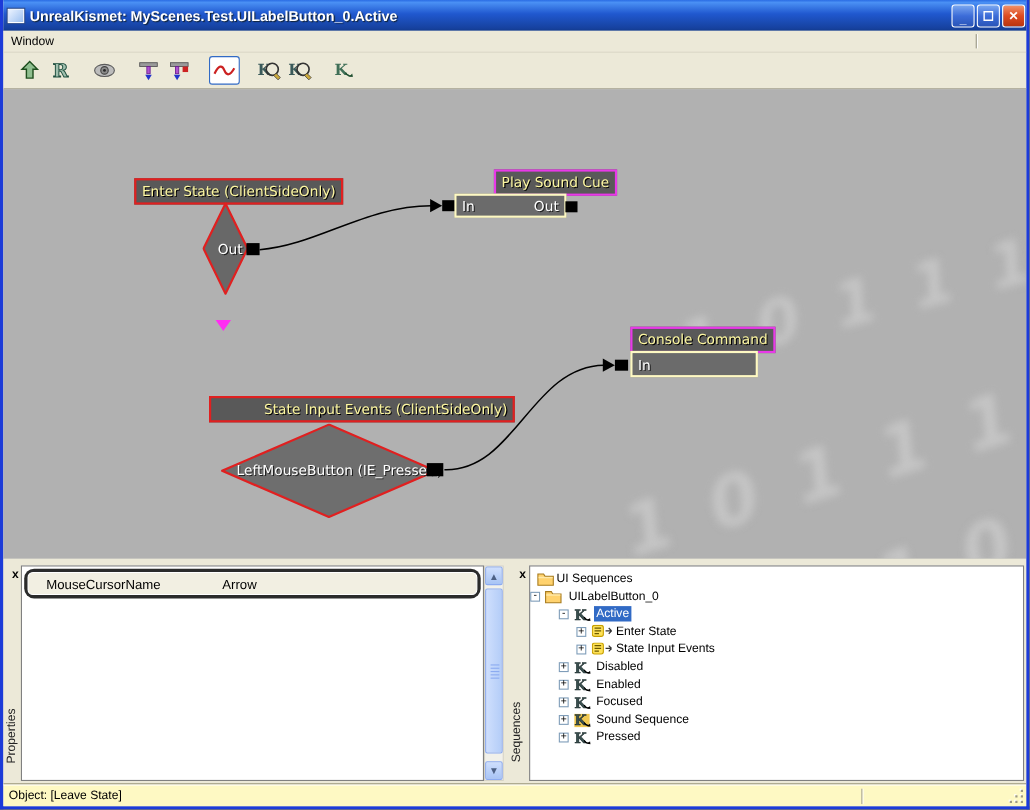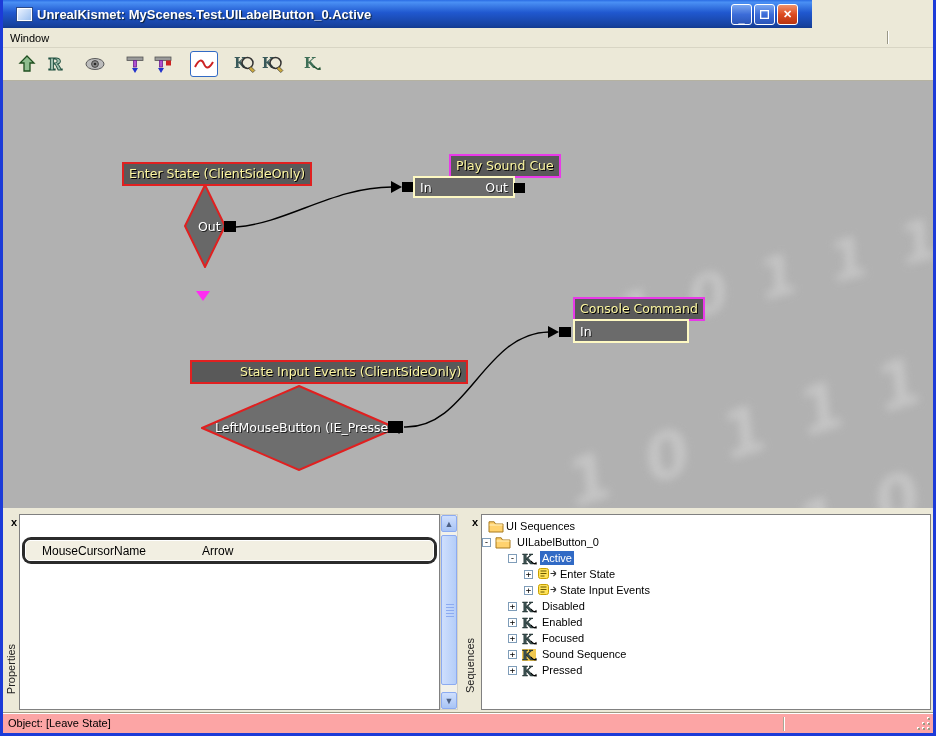--- a/index.html
+++ b/index.html
@@ -1,23 +1,23 @@
 <!DOCTYPE html>
 <html><head>
 <meta charset="utf-8">
 <style>
   html,body{margin:0;padding:0;background:#3a3a3a;}
   *{box-sizing:border-box;}
   #win{position:relative;width:936px;height:736px;font-family:"Liberation Sans",sans-serif;
        background:#ece9d8;overflow:hidden;
        border-left:3px solid #1c3bd8;border-right:3px solid #1c3bd8;border-bottom:3px solid #1c3bd8;}
   
-  .titlebar{position:absolute;left:-3px;top:0;width:812px;height:28px;
+  .titlebar{position:absolute;left:-3px;top:0;width:936px;height:28px;
     background:linear-gradient(180deg,#2a6ce4 0%,#4a90f4 8%,#2058cf 45%,#16419e 92%,#123a8e 100%);
-    display:flex;align-items:center;padding:0 14px;}
+    display:flex;align-items:center;padding:0 4px;}
   .appicon{width:15px;height:13px;margin:0 5px 0 3px;background:linear-gradient(135deg,#eaf2ff,#9cc0f0);
     border:1px solid #fff;box-shadow:0 0 0 1px #2a4a8a;}
   .titletext{color:#fff;font-weight:bold;font-size:13px;text-shadow:1px 1px 1px #123;white-space:nowrap;}
   .winbtns{margin-left:auto;display:flex;gap:2px;}
   .wbtn{width:21px;height:21px;border:1px solid #fff;border-radius:3px;color:#fff;
     font-size:11px;font-weight:bold;display:flex;align-items:center;justify-content:center;
     background:linear-gradient(180deg,#7aa7f0 0%,#3c6cd8 50%,#2a55b8 100%);}
   .wbtn.close{background:linear-gradient(180deg,#f0926a 0%,#dd4b20 50%,#b83410 100%);}
   .wbtn .ming{margin-top:8px;}
   
@@ -48,21 +48,21 @@
       font-family:"DejaVu Sans",sans-serif;font-size:12.5px;text-align:center;text-shadow:1px 1px 0 #333;}
   .tri-d{position:absolute;width:0;height:0;border-left:7px solid transparent;
       border-right:7px solid transparent;border-top:10px solid #ff2df2;}
   svg.shape,svg.wires{position:absolute;}
   
   .bottom{position:absolute;left:0;top:508px;width:930px;height:204px;background:#ece9d8;}
   .panelx{position:absolute;font-size:11px;font-weight:bold;color:#000;width:12px;height:12px;
       text-align:center;line-height:11px;}
   .vlabel{position:absolute;font-size:11px;color:#222;writing-mode:vertical-rl;transform:rotate(180deg);}
   .pwhite{position:absolute;background:#fff;border:1px solid #808080;}
-  .proprow-outer{position:absolute;left:2px;top:2px;right:2px;height:27px;background:#2b2b2b;border-radius:9px;padding:3px;margin-top:20px;}
+  .proprow-outer{position:absolute;left:2px;top:2px;right:2px;height:27px;background:#2b2b2b;border-radius:9px;padding:3px;}
   .proprow{width:100%;height:100%;background:#f2efe2;border:1px solid #fff;border-radius:5px;
       display:flex;align-items:center;font-size:12px;color:#000;}
   .propname{padding-left:16px;width:172px;}
   .propval{padding-left:4px;}
   
   .sbar{position:absolute;width:18px;background:#f2f1ea;border:1px solid #d6d3c6;}
   .sbtn{position:absolute;left:0;width:16px;height:17px;border:1px solid #8cabf1;border-radius:2px;
       background:linear-gradient(180deg,#cfdffd,#a8c4f5);color:#4d6185;font-size:9px;
       display:flex;align-items:center;justify-content:center;}
   .sthumb{position:absolute;left:0;width:16px;border:1px solid #8cabf1;border-radius:2px;
@@ -70,21 +70,21 @@
   .sgrip{position:absolute;left:4px;top:50%;width:8px;height:1px;background:#8cabf1;
       box-shadow:0 3px 0 #8cabf1,0 -3px 0 #8cabf1,0 6px 0 #8cabf1,0 -6px 0 #8cabf1;}
   
   .tree-row{position:absolute;left:0;height:16px;width:100%;font-size:11px;color:#000;}
   .tree-row span{position:absolute;top:0;}
   .expander{width:9px;height:9px;margin-top:3px;border:1px solid #7f9db9;background:#fff;
       font-size:9px;line-height:7px;text-align:center;color:#000;font-family:"DejaVu Sans Mono",monospace;}
   .tlabel{white-space:nowrap;padding:1px 2px;}
   .tlabel.selected{background:#316ac5;color:#fff;}
   
-  .statusbar{position:absolute;left:0;top:712px;width:930px;height:21px;background:#fca5a5;
+  .statusbar{position:absolute;left:0;top:712px;width:930px;height:21px;background:#fef9c3;
       border-top:1px solid #9d9a84;box-shadow:inset 0 1px 0 #fff;font-size:11px;color:#000;
       display:flex;align-items:center;padding-left:5px;}
   .st-sep{position:absolute;left:780px;top:4px;width:1px;height:14px;background:#aaa795;box-shadow:1px 0 0 #fff;}
   .grip{position:absolute;right:3px;bottom:3px;width:12px;height:12px;}
   .grip i{position:absolute;width:2px;height:2px;background:#9d9a84;box-shadow:-1px -1px 0 #fff;}
 </style>
 </head>
 <body>
 
 <div id="win">

